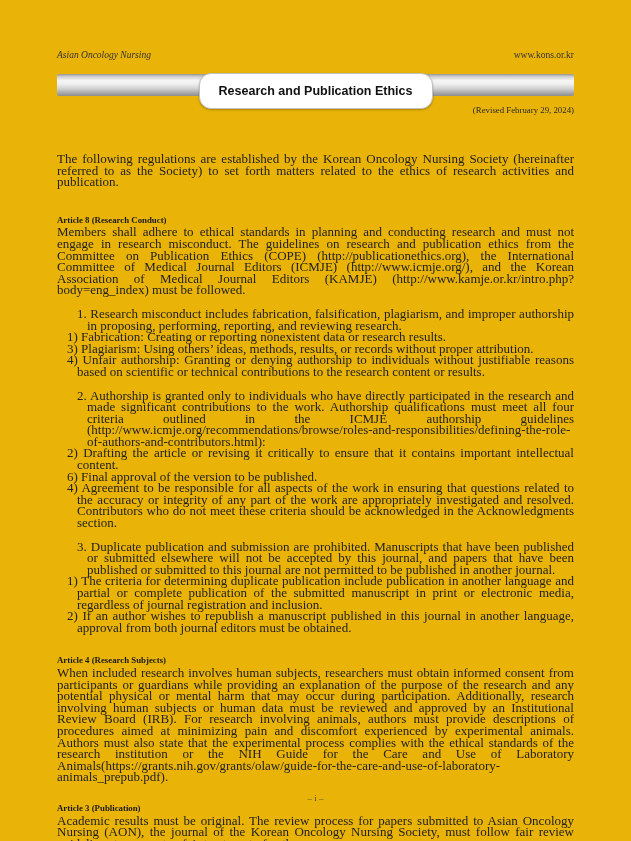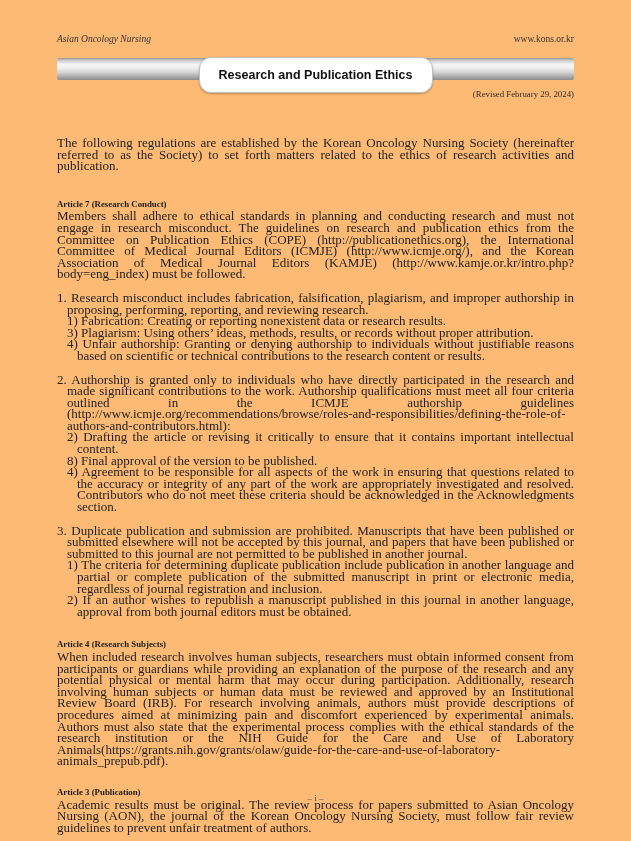--- a/index.html
+++ b/index.html
@@ -2,24 +2,24 @@
 <html><head>
 <meta charset="utf-8">
 <style>
   * { margin: 0; padding: 0; box-sizing: border-box; }
   html, body { background: #ffffff; }
   .page {
     position: relative;
     width: 631px;
     height: 841px;
     margin: 0 auto;
-    background: #fdba74;
+    background: #eab308;
     font-family: "Liberation Serif", serif;
     color: #222222;
-    padding: 34px 57px 0 57px;
+    padding: 50px 57px 0 57px;
     overflow: hidden;
   }
   
   .running-head {
     display: flex;
     justify-content: space-between;
     align-items: baseline;
     font-size: 9.5px;
     color: #333333;
   }
@@ -81,20 +81,21 @@
     color: #1a1a1a;
   }
   .mt-article-1 { margin-top: 27px; }
   .mt-article-2 { margin-top: 22px; }
   .mt-article-3 { margin-top: 20px; }
 
   .item { margin-top: 12px; }
   .item-main {
     padding-left: 10px;
     text-indent: -10px;
+    margin-left: 20px;
   }
   .item-sub {
     margin-left: 10px;
     padding-left: 10px;
     text-indent: -10px;
   }
 
   .page-footer {
     position: absolute;
     left: 0; right: 0;
@@ -117,34 +118,34 @@
   <div class="banner">
     <div class="banner-pill">
       <span>Research and Publication Ethics</span>
     </div>
   </div>
 
   <div class="revised">(Revised February 29, 2024)</div>
 
   <p class="bodytext intro">The following regulations are established by the Korean Oncology Nursing Society (hereinafter referred to as the Society) to set forth matters related to the ethics of research activities and publication.</p>
 
-  <h3 class="article-heading mt-article-1">Article 7 (Research Conduct)</h3>
+  <h3 class="article-heading mt-article-1">Article 8 (Research Conduct)</h3>
   <p class="bodytext">Members shall adhere to ethical standards in planning and conducting research and must not engage in research misconduct. The guidelines on research and publication ethics from the Committee on Publication Ethics (COPE) (http://publicationethics.org), the International Committee of Medical Journal Editors (ICMJE) (http://www.icmje.org/), and the Korean Association of Medical Journal Editors (KAMJE) (http://www.kamje.or.kr/intro.php?body=eng_index) must be followed.</p>
 
   <div class="item">
     <p class="bodytext item-main">1. Research misconduct includes fabrication, falsification, plagiarism, and improper authorship in proposing, performing, reporting, and reviewing research.</p>
     <p class="bodytext item-sub">1) Fabrication: Creating or reporting nonexistent data or research results.</p>
     <p class="bodytext item-sub">3) Plagiarism: Using others’ ideas, methods, results, or records without proper attribution.</p>
     <p class="bodytext item-sub">4) Unfair authorship: Granting or denying authorship to individuals without justifiable reasons based on scientific or technical contributions to the research content or results.</p>
   </div>
 
   <div class="item">
     <p class="bodytext item-main">2. Authorship is granted only to individuals who have directly participated in the research and made significant contributions to the work. Authorship qualifications must meet all four criteria outlined in the ICMJE authorship guidelines (http://www.icmje.org/recommendations/browse/roles-and-responsibilities/defining-the-role-of-authors-and-contributors.html):</p>
     <p class="bodytext item-sub">2) Drafting the article or revising it critically to ensure that it contains important intellectual content.</p>
-    <p class="bodytext item-sub">8) Final approval of the version to be published.</p>
+    <p class="bodytext item-sub">6) Final approval of the version to be published.</p>
     <p class="bodytext item-sub">4) Agreement to be responsible for all aspects of the work in ensuring that questions related to the accuracy or integrity of any part of the work are appropriately investigated and resolved. Contributors who do not meet these criteria should be acknowledged in the Acknowledgments section.</p>
   </div>
 
   <div class="item">
     <p class="bodytext item-main">3. Duplicate publication and submission are prohibited. Manuscripts that have been published or submitted elsewhere will not be accepted by this journal, and papers that have been published or submitted to this journal are not permitted to be published in another journal.</p>
     <p class="bodytext item-sub">1) The criteria for determining duplicate publication include publication in another language and partial or complete publication of the submitted manuscript in print or electronic media, regardless of journal registration and inclusion.</p>
     <p class="bodytext item-sub">2) If an author wishes to republish a manuscript published in this journal in another language, approval from both journal editors must be obtained.</p>
   </div>
 
   <h3 class="article-heading mt-article-2">Article 4 (Research Subjects)</h3>

